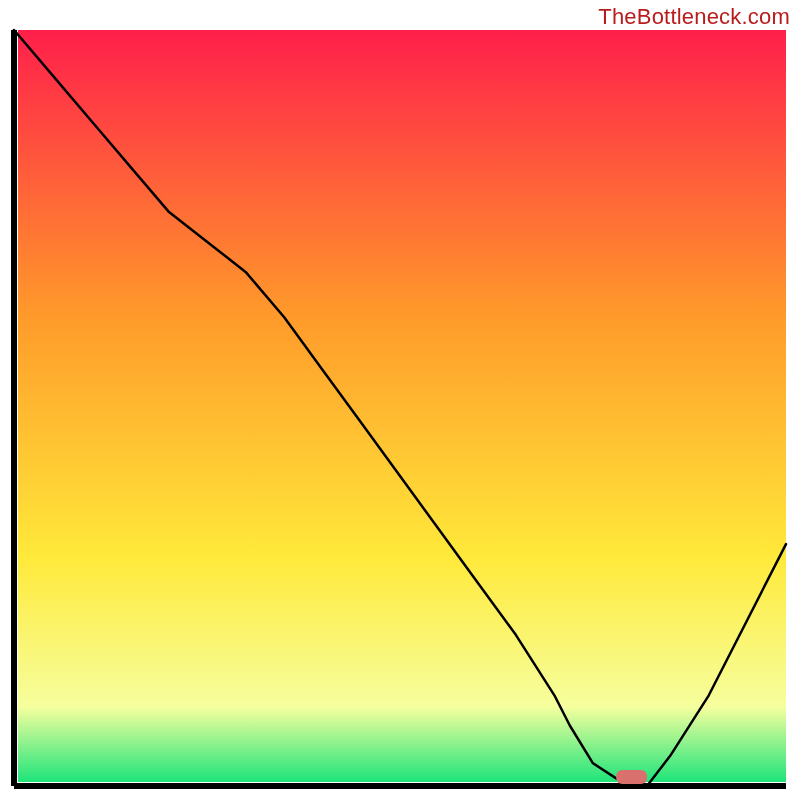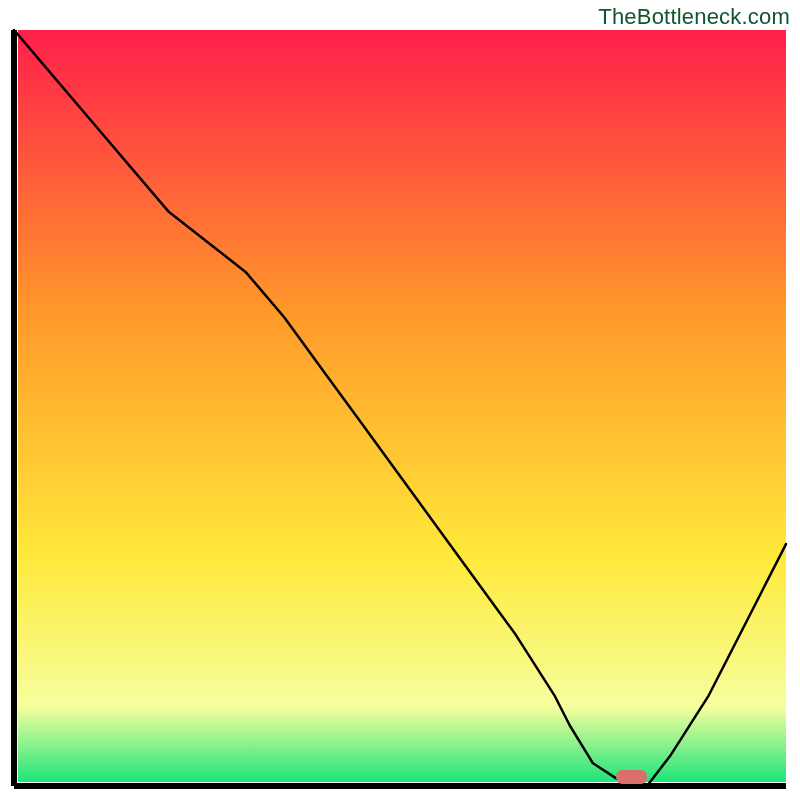--- a/index.html
+++ b/index.html
@@ -12,21 +12,21 @@
   }
   .canvas {
     position: relative;
     width: 800px;
     height: 800px;
   }
   .watermark {
     position: absolute;
     top: 4px;
     right: 10px;
-    color: #14532d;
+    color: #b91c1c;
     font-size: 22px;
     font-weight: 500;
     letter-spacing: 0.2px;
     z-index: 10;
   }
   svg.plot {
     position: absolute;
     left: 0;
     top: 0;
   }

